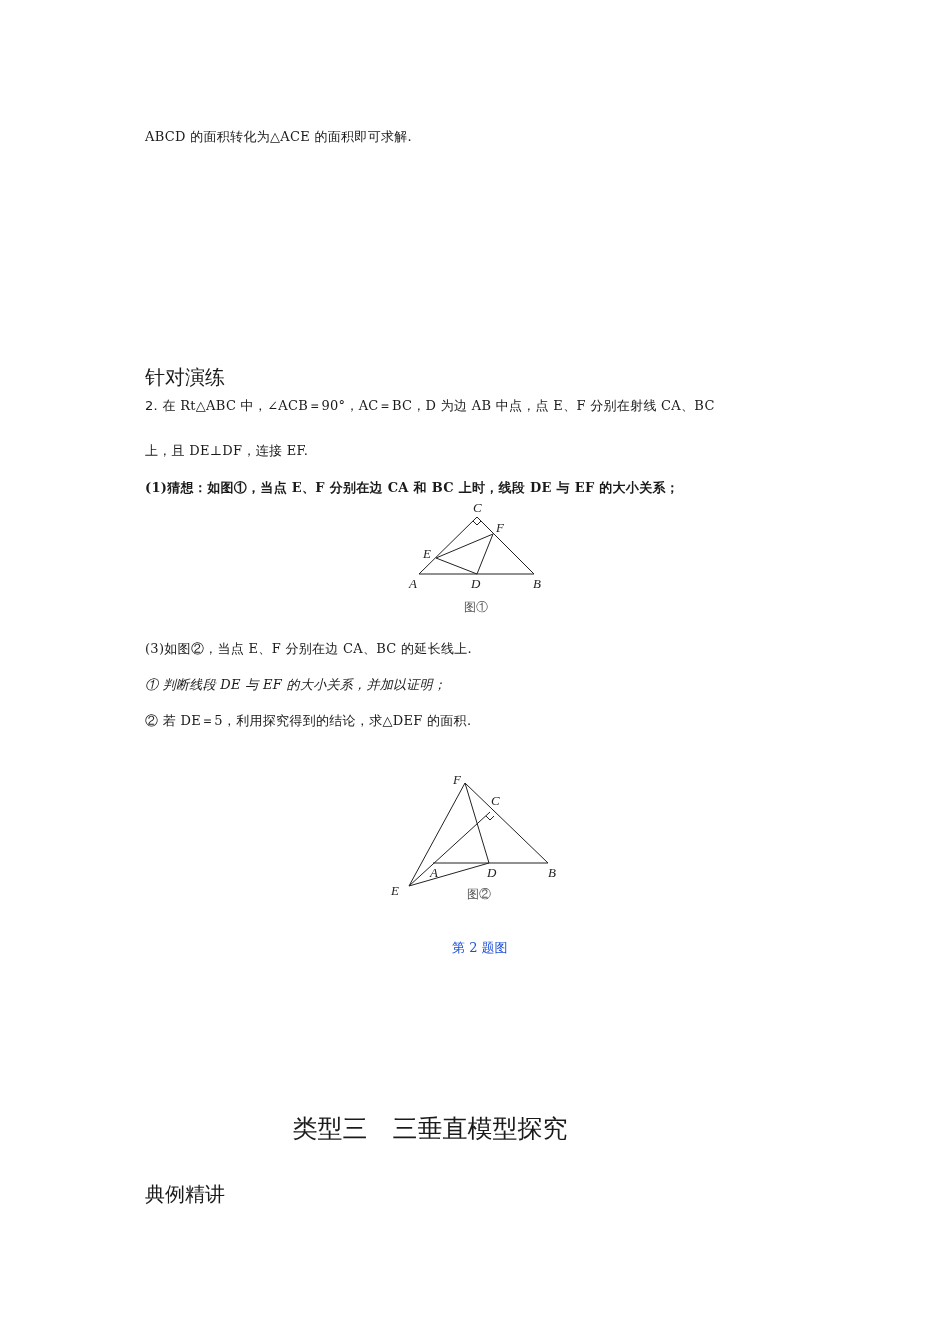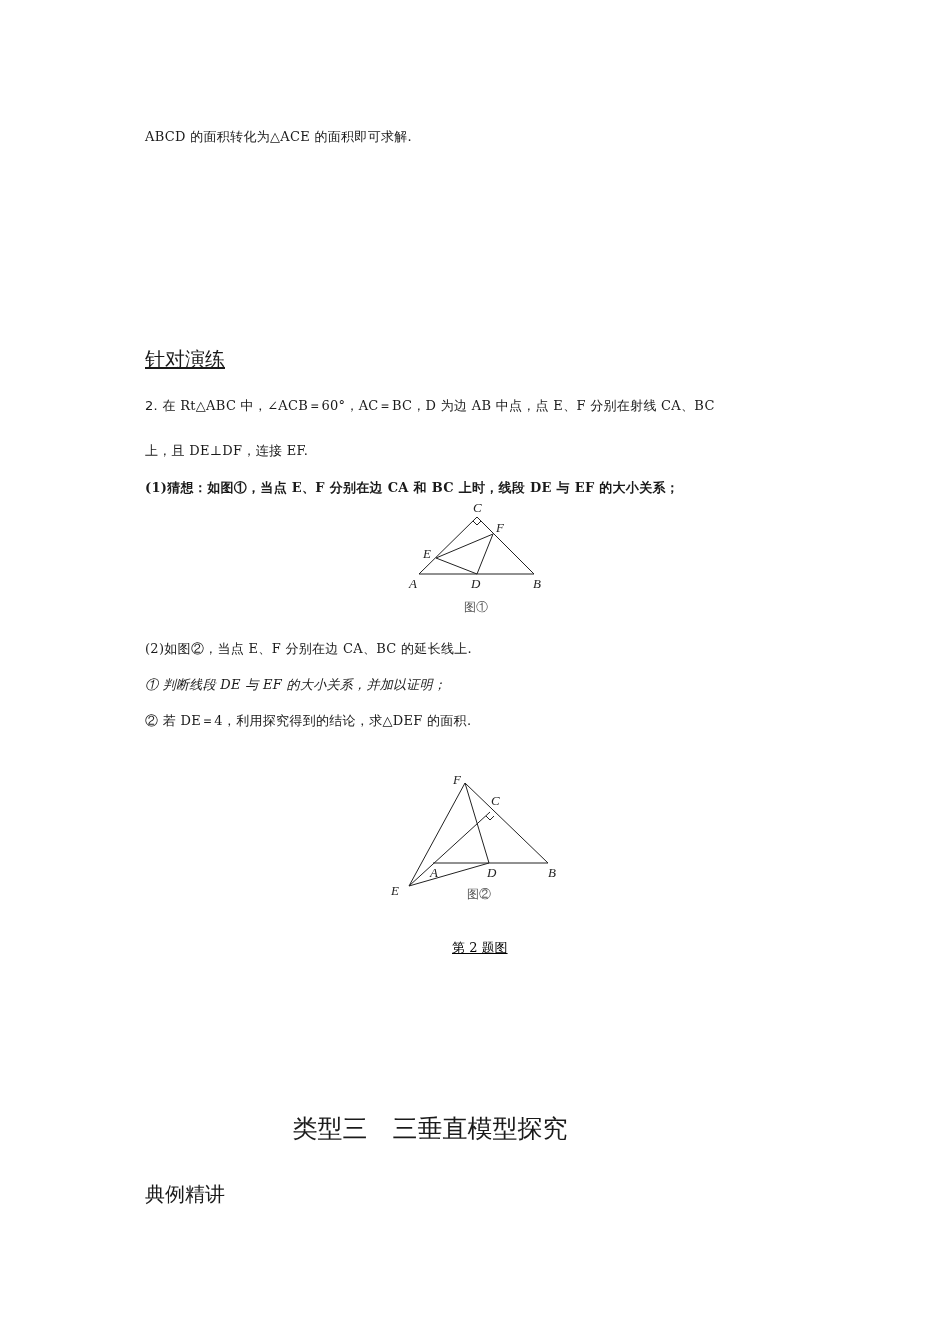--- a/index.html
+++ b/index.html
@@ -2,34 +2,34 @@
 <html><head>
 <meta charset="utf-8">
 <style>
   html, body { margin: 0; padding: 0; background: #ffffff; }
   body { width: 950px; height: 1344px; position: relative; overflow: hidden;
          font-family: "DejaVu Serif", "Liberation Serif", serif; color: #1a1a1a; }
   .abs { position: absolute; }
   .line { font-size: 13px; white-space: nowrap; letter-spacing: 0.3px; }
   .heading { font-family: "DejaVu Sans", "Liberation Sans", sans-serif; font-size: 20px; font-weight: normal; }
   .title { font-family: "DejaVu Sans", "Liberation Sans", sans-serif; font-size: 25px; }
-  .caption { font-size: 13px; color: #000000; text-decoration: underline; }
+  .caption { font-size: 13px; color: #1d4ed8; }
   svg text { font-family: "Liberation Serif", serif; font-style: italic; font-size: 13px; fill: #222; }
   svg .fig-cap { font-style: normal; font-size: 12px; fill: #555; }
 </style>
 </head>
 <body>
 
 <div class="abs line" style="left:145px; top:128px;">ABCD 的面积转化为△ACE 的面积即可求解.</div>
 
-<div class="abs heading" style="left:145px; top:346px;text-decoration:underline;">针对演练</div>
+<div class="abs heading" style="left:145px; top:364px;">针对演练</div>
 
 <div class="abs line" style="left:145px; top:397px;">
   <span style="font-family:'DejaVu Sans',sans-serif;">2.</span>
-  <span>在 Rt△ABC 中，∠ACB＝60°，AC＝BC，D 为边 AB 中点，点 E、F 分别在射线 CA、BC</span>
+  <span>在 Rt△ABC 中，∠ACB＝90°，AC＝BC，D 为边 AB 中点，点 E、F 分别在射线 CA、BC</span>
 </div>
 <div class="abs line" style="left:145px; top:434px;margin-top:8px;">上，且 DE⊥DF，连接 EF.</div>
 <div class="abs line" style="left:145px; top:479px;font-weight:bold;">(1)猜想：如图①，当点 E、F 分别在边 CA 和 BC 上时，线段 DE 与 EF 的大小关系；</div>
 
 <svg class="abs" style="left:0; top:0;" width="950" height="1344">
   <g stroke="#222" stroke-width="1" fill="none">
 
     <line x1="419" y1="574" x2="534" y2="574"></line>
     <line x1="419" y1="574" x2="477" y2="517"></line>
     <line x1="477" y1="517" x2="534" y2="574"></line>
@@ -66,21 +66,21 @@
   </g>
   <text x="453" y="784">F</text>
   <text x="491" y="805">C</text>
   <text x="430" y="877">A</text>
   <text x="487" y="877">D</text>
   <text x="548" y="877">B</text>
   <text x="391" y="895">E</text>
   <text class="fig-cap" x="467" y="898">图②</text>
 </svg>
 
-<div class="abs line" style="left:145px; top:640px;">(2)如图②，当点 E、F 分别在边 CA、BC 的延长线上.</div>
+<div class="abs line" style="left:145px; top:640px;">(3)如图②，当点 E、F 分别在边 CA、BC 的延长线上.</div>
 <div class="abs line" style="left:145px; top:676px;font-style:italic;">① 判断线段 DE 与 EF 的大小关系，并加以证明；</div>
-<div class="abs line" style="left:145px; top:712px;">② 若 DE＝4，利用探究得到的结论，求△DEF 的面积.</div>
+<div class="abs line" style="left:145px; top:712px;">② 若 DE＝5，利用探究得到的结论，求△DEF 的面积.</div>
 
 <div class="abs caption" style="left:452px; top:939px;">第 2 题图</div>
 
 <div class="abs title" style="left:0; width:860px; text-align:center; top:1112px;">类型三　三垂直模型探究</div>
 
 <div class="abs heading" style="left:145px; top:1181px;">典例精讲</div>
 
 </body></html>

